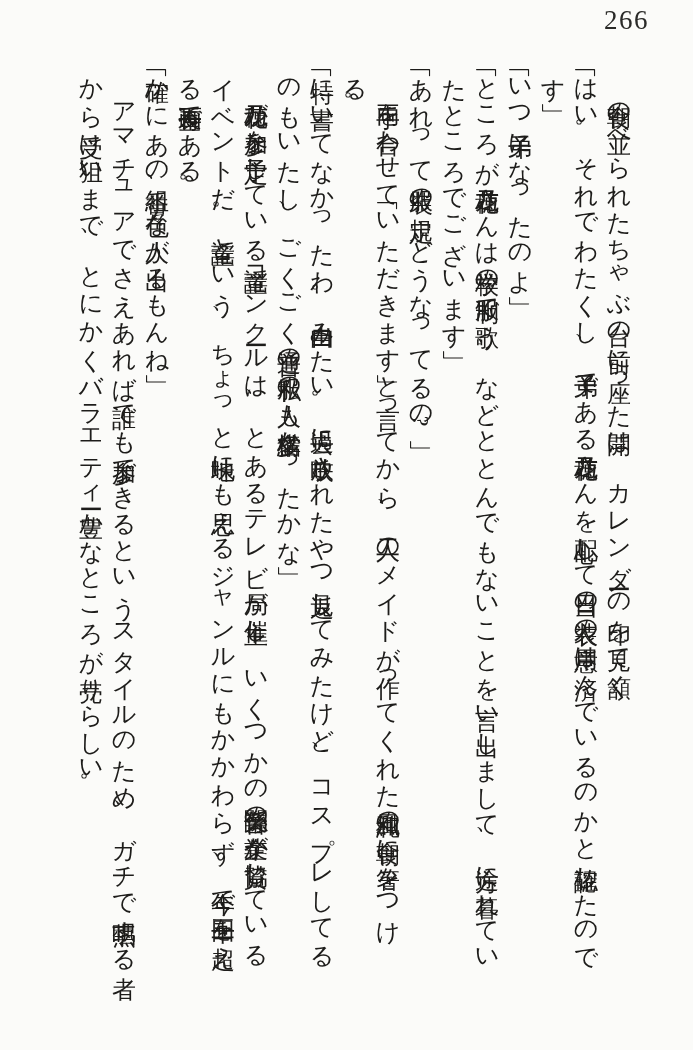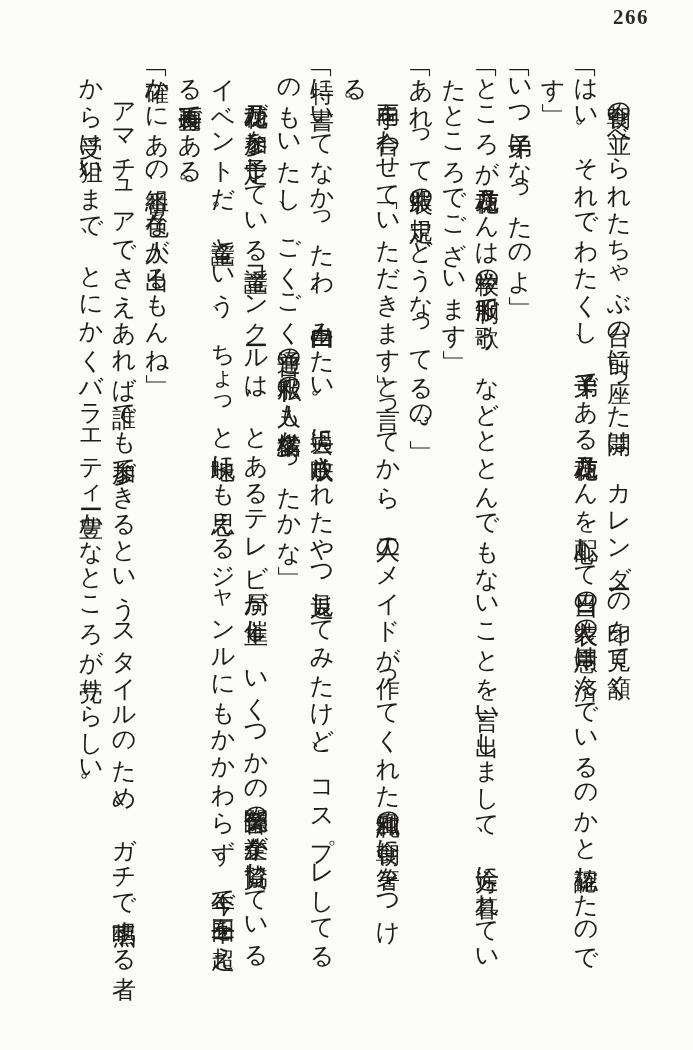--- a/index.html
+++ b/index.html
@@ -9,24 +9,23 @@
     height: 1050px;
     background: #fbfbf9;
     font-family: "Liberation Serif", "DejaVu Serif", serif;
     color: #1d1c1a;
     overflow: hidden;
   }
   .page-number {
     position: absolute;
     top: 5px;
     right: 44px;
-    font-size: 21px;
+    font-size: 27px;
     letter-spacing: 1.5px;
     color: #2a2a28;
-    font-weight: bold;
   }
   .text-block {
     position: absolute;
     top: 62px;
     right: 58px;
     writing-mode: vertical-rl;
     text-orientation: mixed;
     font-size: 24px;
     line-height: 33px;
     letter-spacing: 0;

